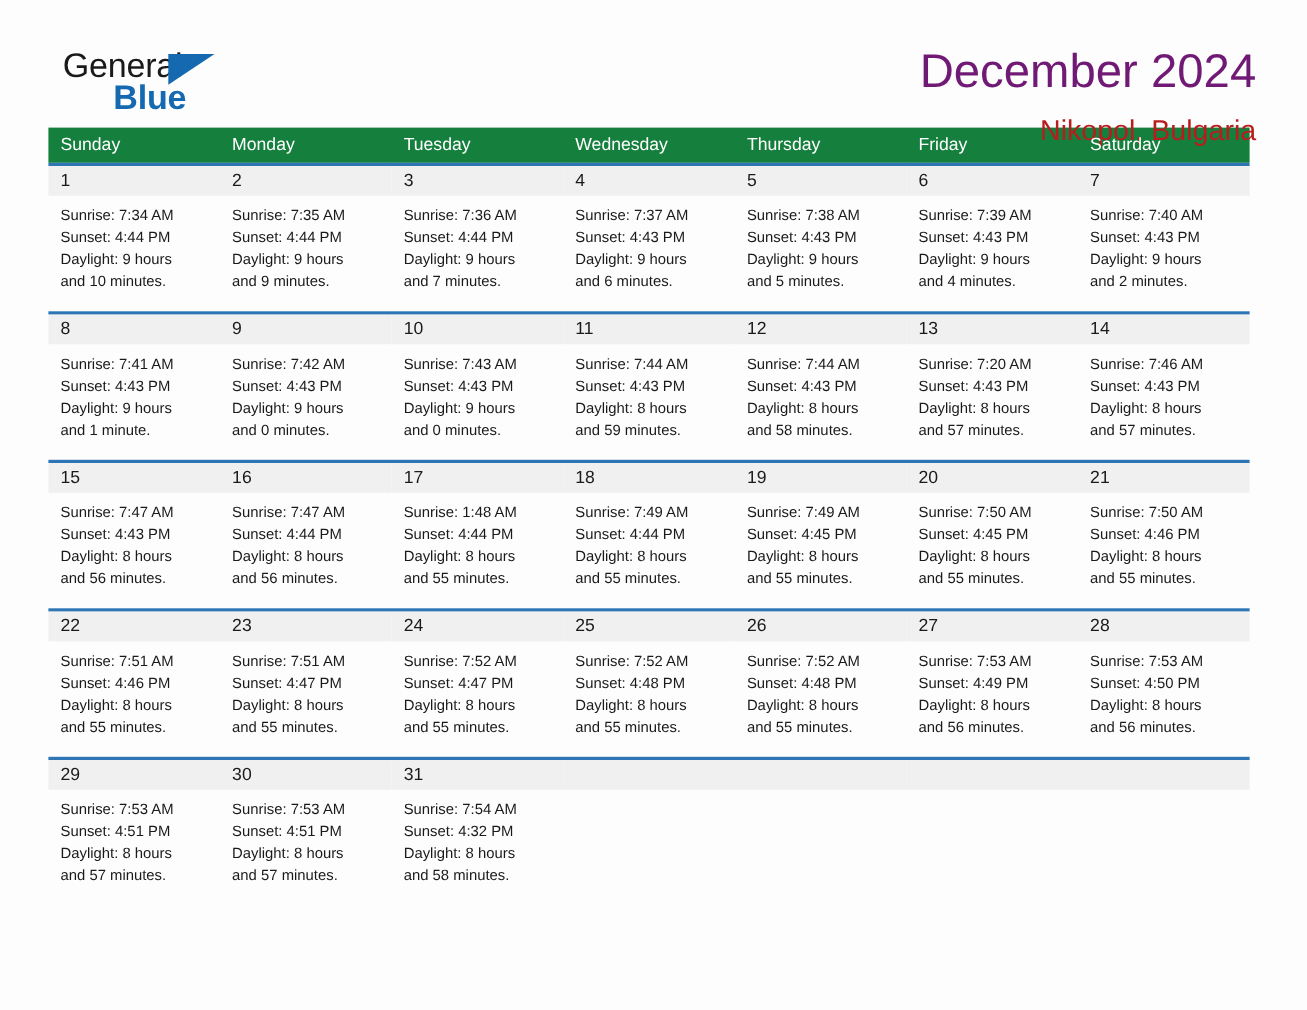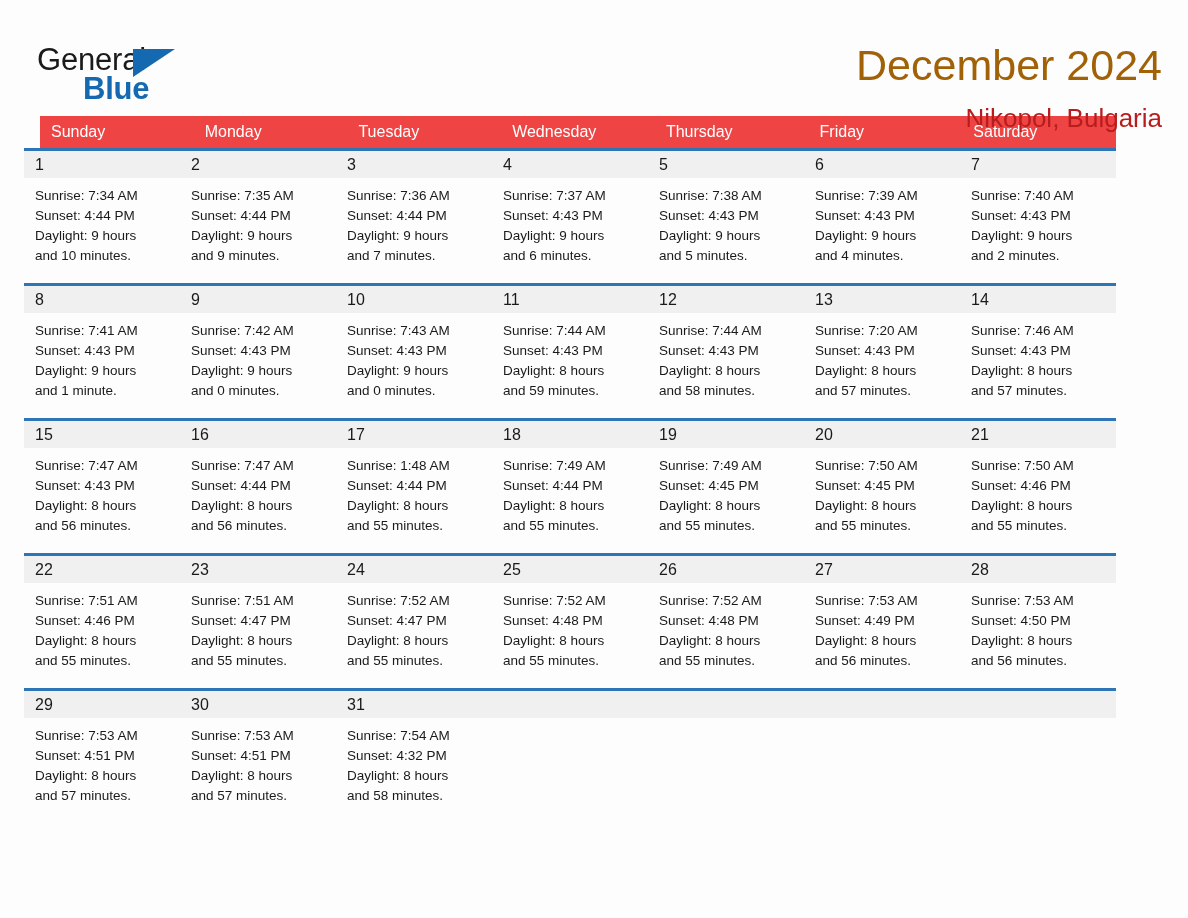--- a/index.html
+++ b/index.html
@@ -14,21 +14,21 @@
     font-family: "Liberation Sans", sans-serif;
     -webkit-font-smoothing: antialiased;
     overflow: hidden;
   }
 
   .page {
     position: relative;
     width: 1188px;
     height: 918px;
     box-sizing: border-box;
-    padding: 0 24px;
+    padding: 0 44px;
   }
 
   
   .topbar {
     display: flex;
     align-items: flex-start;
     justify-content: space-between;
     padding-top: 44px;
     height: 104px;
     box-sizing: border-box;
@@ -71,21 +71,21 @@
     border-left: 42px solid #1569b0;
     border-bottom: 28px solid transparent;
   }
 
   .titleblock {
     text-align: right;
     padding-right: 2px;
   }
   .cal-title {
     font-size: 43px;
-    color: #a16207;
+    color: #701a75;
     line-height: 1.02;
     white-space: nowrap;
     font-weight: normal;
     margin: 0;
   }
   .cal-location {
     font-size: 26px;
     color: #b91c1c;
     line-height: 1.1;
     margin-top: 16px;
@@ -93,23 +93,22 @@
   }
 
   
   .calendar {
     margin-top: 12px;
     width: 1092px;
   }
 
   .weekday-row {
     display: flex;
-    background: #ef4444;
+    background: #15803d;
     height: 32px;
-    margin-left: 16px;
   }
   .weekday-cell {
     flex: 1 1 0;
     color: #ffffff;
     font-size: 16px;
     line-height: 32px;
     padding-left: 11px;
     box-sizing: border-box;
     white-space: nowrap;
     overflow: hidden;

